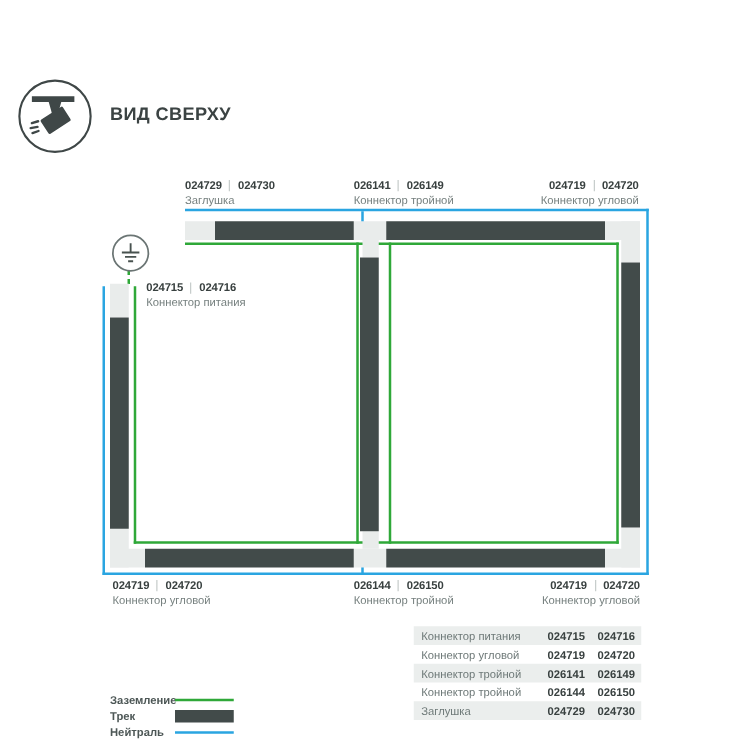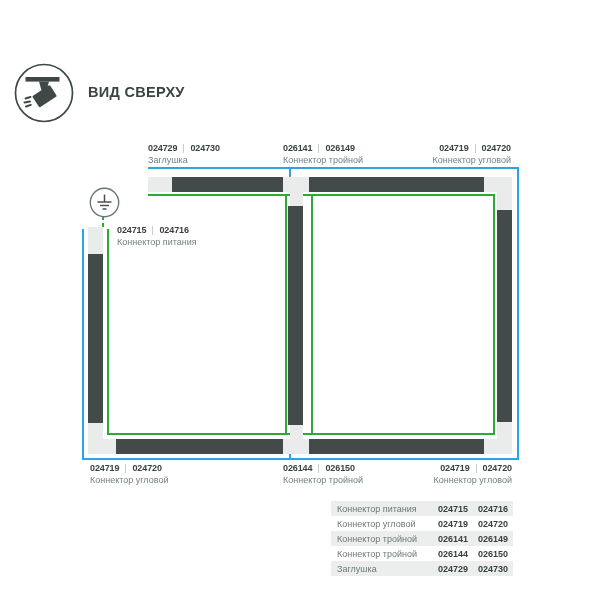--- a/index.html
+++ b/index.html
@@ -174,20 +174,34 @@
   </div>
   <div class="plabel r" style="right:88px;top:416px">
     <div class="codes">
         <span>024719</span>
         <span class="sep"></span>
         <span>024720</span>
       </div>
     <div class="pname">Коннектор угловой</div>
   </div>
 
+  <div class="legend">
+    <div class="leg-row">
+      <span class="leg-label">Заземление</span>
+      <span class="leg-swatch sw-line" style="background:var(--ground-green)"></span>
+    </div>
+    <div class="leg-row">
+      <span class="leg-label">Трек</span>
+      <span class="leg-swatch sw-bar"></span>
+    </div>
+    <div class="leg-row">
+      <span class="leg-label">Нейтраль</span>
+      <span class="leg-swatch sw-line" style="background:var(--neutral-blue)"></span>
+    </div>
+  </div>
 
   <div class="ptable">
     <div class="pt-row">
       <span class="pt-name">Коннектор питания</span>
       <span class="pt-wh">024715</span>
       <span class="pt-bk">024716</span>
     </div>
     <div class="pt-row">
       <span class="pt-name">Коннектор угловой</span>
       <span class="pt-wh">024719</span>

